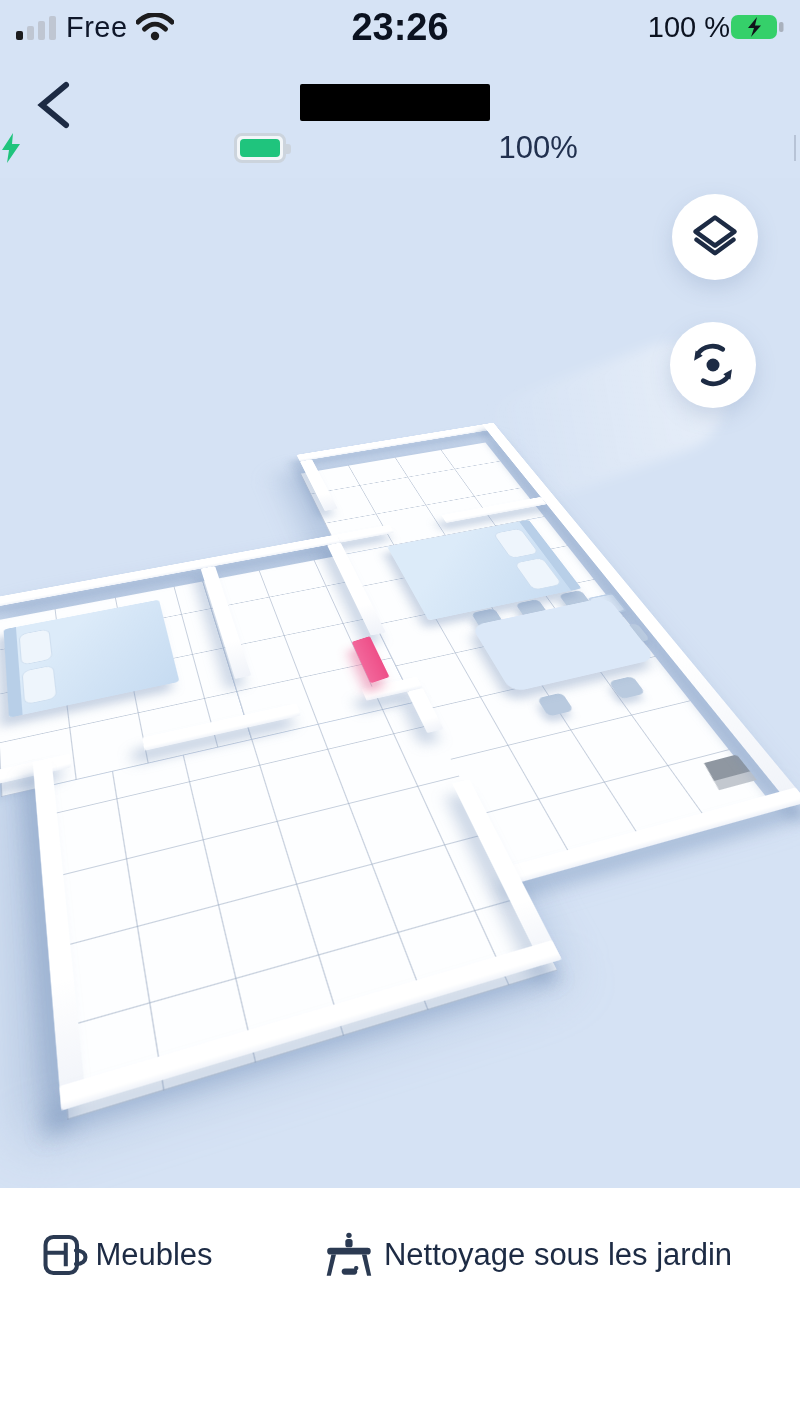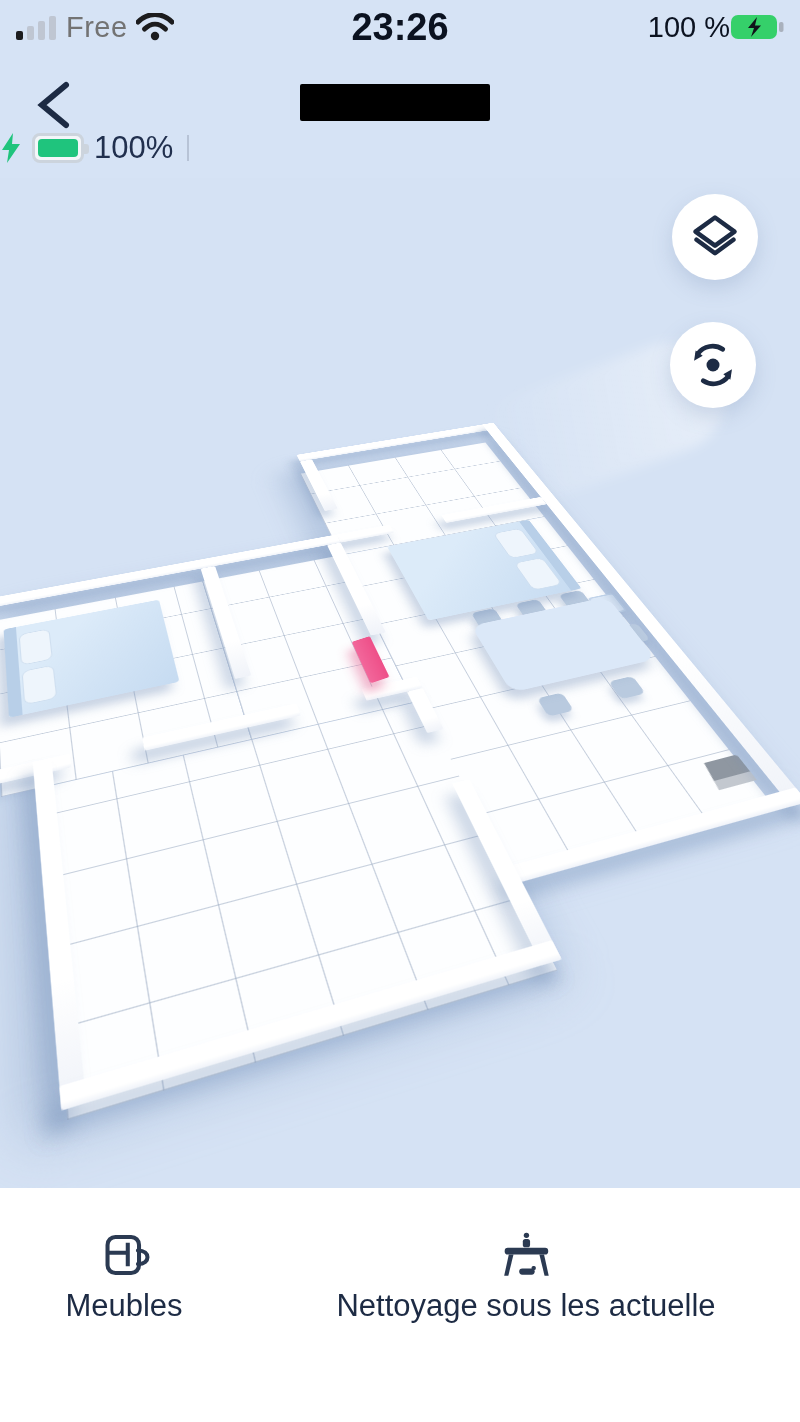--- a/index.html
+++ b/index.html
@@ -3,31 +3,31 @@
 <meta charset="utf-8">
 <style>
   * { margin:0; padding:0; box-sizing:border-box; }
   html,body { width:800px; height:1422px; }
   body { font-family:"Liberation Sans", sans-serif; background:#d6e3f5; overflow:hidden; }
   .screen { position:relative; width:800px; height:1422px; background:#d6e3f5; overflow:hidden; }
 
   
   .status-bar { position:absolute; left:0; top:0; width:800px; height:54px; display:flex; align-items:center; justify-content:space-between; padding:0 16px; z-index:40; }
   .sb-left { display:flex; align-items:center; gap:8px; }
-  .sb-carrier { font-size:29px; color:#737373; letter-spacing:.5px; }
+  .sb-carrier { font-size:29px; color:#0f172a; letter-spacing:.5px; }
   .sb-time { position:absolute; left:0; right:0; text-align:center; font-size:38px; font-weight:bold; color:#0b1220; }
   .sb-right { display:flex; align-items:center; z-index:2; }
   .sb-batt-pct { font-size:29px; color:#0b1220; }
   .sb-left svg, .sb-right svg { display:block; }
 
   
   .header { position:absolute; left:0; top:54px; width:800px; height:124px; z-index:40; }
   .back-btn { position:absolute; left:30px; top:26px; width:48px; height:52px; background:none; border:none; cursor:pointer; }
   .redacted { position:absolute; left:300px; top:30px; width:190px; height:37px; background:#000; border-radius:2px; }
-  .dev-row { position:absolute; left:0; top:76px; width:800px; display:flex; align-items:center; justify-content:flex-start; gap:10px; }
+  .dev-row { position:absolute; left:0; top:76px; width:800px; display:flex; align-items:center; justify-content:space-between; gap:10px; }
   .hbatt { position:relative; width:52px; height:30px; border:3px solid #ccd4dd; border-radius:8px; background:#f3f6f9; }
   .hbatt::after { content:""; position:absolute; right:-8px; top:8px; width:5px; height:10px; background:#ccd4dd; border-radius:0 3px 3px 0; }
   .hbatt-fill { position:absolute; left:3px; top:3px; width:40px; height:18px; background:#1fc47d; border-radius:4px; }
   .hbatt-pct { font-size:31px; color:#21304e; }
   .vdiv { width:2px; height:26px; background:#b7c3d6; margin:0 4px; }
   .mode-badge { font-size:26px; color:#25334f; background:#dbe5f9; border-radius:8px; padding:8px 16px; line-height:1.1; }
 
   
   .map-area { position:absolute; left:0; top:178px; width:800px; height:1010px; background:#d5e2f4; overflow:hidden; }
   .beam { position:absolute; left:470px; top:190px; width:260px; height:110px; background:linear-gradient(100deg, rgba(255,255,255,0) 10%, rgba(255,255,255,.38) 85%); transform:rotate(-20deg); border-radius:60px; filter:blur(6px); }
@@ -88,21 +88,21 @@
   .vwall { left:366px; top:356px; width:20px; height:60px; background:linear-gradient(90deg,#f2679b,#ee4f88); transform:translateZ(20px) skewY(-8deg); border-radius:2px; box-shadow:-8px 10px 12px rgba(226,90,140,.45); }
 
   
   .map-pill { position:absolute; left:0; top:34px; height:66px; min-width:420px; background:#fff; border-radius:0 33px 33px 0; display:flex; align-items:center; padding:0 40px 0 26px; box-shadow:0 6px 18px rgba(110,135,175,.22); font-size:30px; color:#25334f; }
   .fab { position:absolute; width:86px; height:86px; border-radius:50%; background:#fff; border:none; box-shadow:0 8px 20px rgba(110,135,175,.25); display:flex; align-items:center; justify-content:center; cursor:pointer; }
   .fab-layers { left:672px; top:16px; }
   .fab-rotate { left:670px; top:144px; }
 
   
   .bottom-bar { position:absolute; left:0; top:1188px; width:800px; height:234px; background:#fff; display:flex; }
-  .bb-item { position:absolute; top:40px; display:flex; flex-direction:column; align-items:center; gap:6px; cursor:pointer; background:none; border:none; }
+  .bb-item { position:absolute; top:40px; display:flex; flex-direction:row; align-items:center; gap:6px; cursor:pointer; background:none; border:none; }
   .bb-item .lbl { font-size:31px; color:#1d2b44; white-space:nowrap; }
   .bb-1 { left:124px; transform:translateX(-50%); }
   .bb-2 { left:526px; transform:translateX(-50%); }
 </style>
 </head>
 <body>
 
 <div class="screen">
 
   <div class="status-bar">
@@ -236,17 +236,17 @@
     <button class="bb-item bb-2">
       <svg width="58" height="54" viewBox="0 0 56 48">
         <circle cx="28" cy="5" r="2.6" fill="#2b3a52"></circle>
         <rect x="24.5" y="8.5" width="7" height="8" rx="2.5" fill="#2b3a52"></rect>
         <rect x="7" y="17" width="42" height="6.5" rx="3" fill="#2b3a52"></rect>
         <polygon points="11,23.5 15.5,23.5 10.5,44 6.5,44" fill="#2b3a52"></polygon>
         <polygon points="45,23.5 40.5,23.5 45.5,44 49.5,44" fill="#2b3a52"></polygon>
         <rect x="21" y="37" width="15" height="6" rx="3" fill="#2b3a52"></rect>
         <rect x="33" y="34.5" width="4" height="4" rx="1.5" fill="#2b3a52"></rect>
       </svg>
-      <div class="lbl">Nettoyage sous les actuelle</div>
+      <div class="lbl">Nettoyage sous les jardin</div>
     </button>
   </div>
 
 </div>
 
 </body></html>

